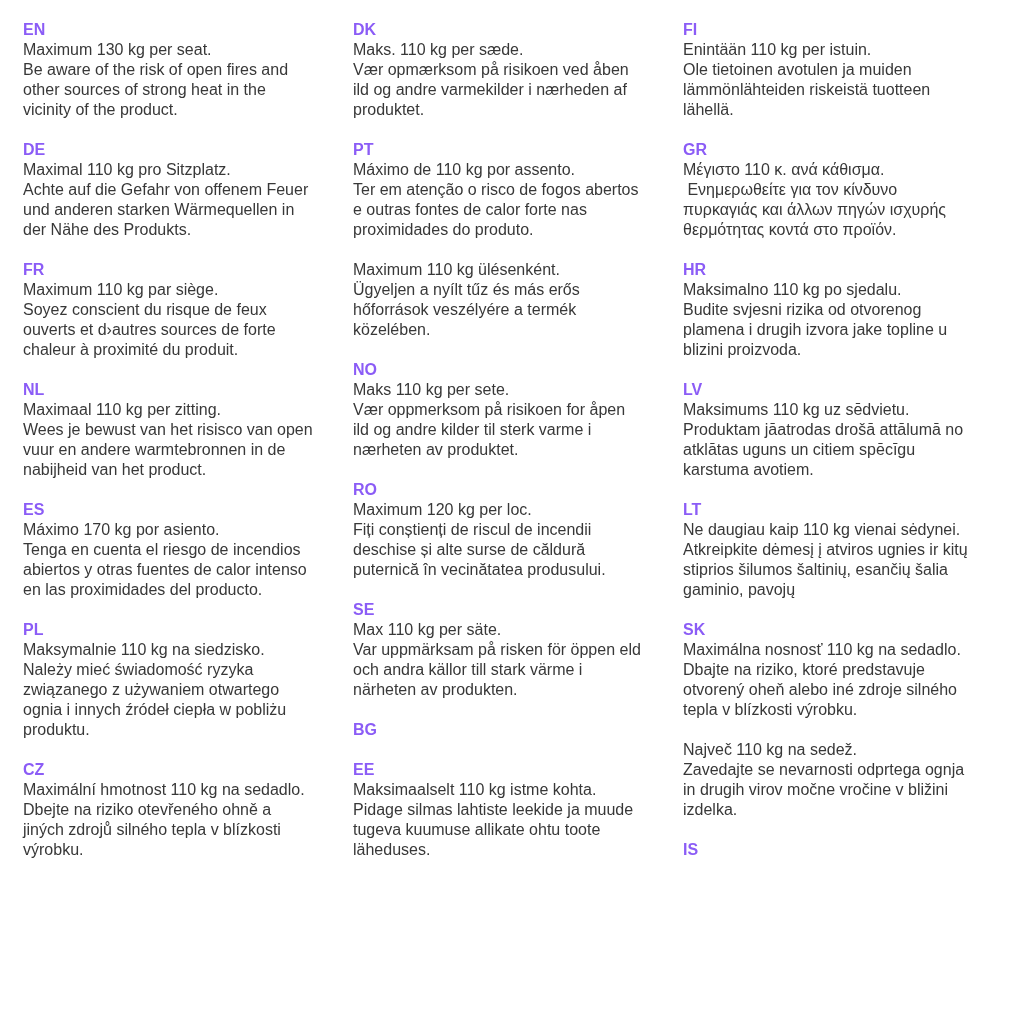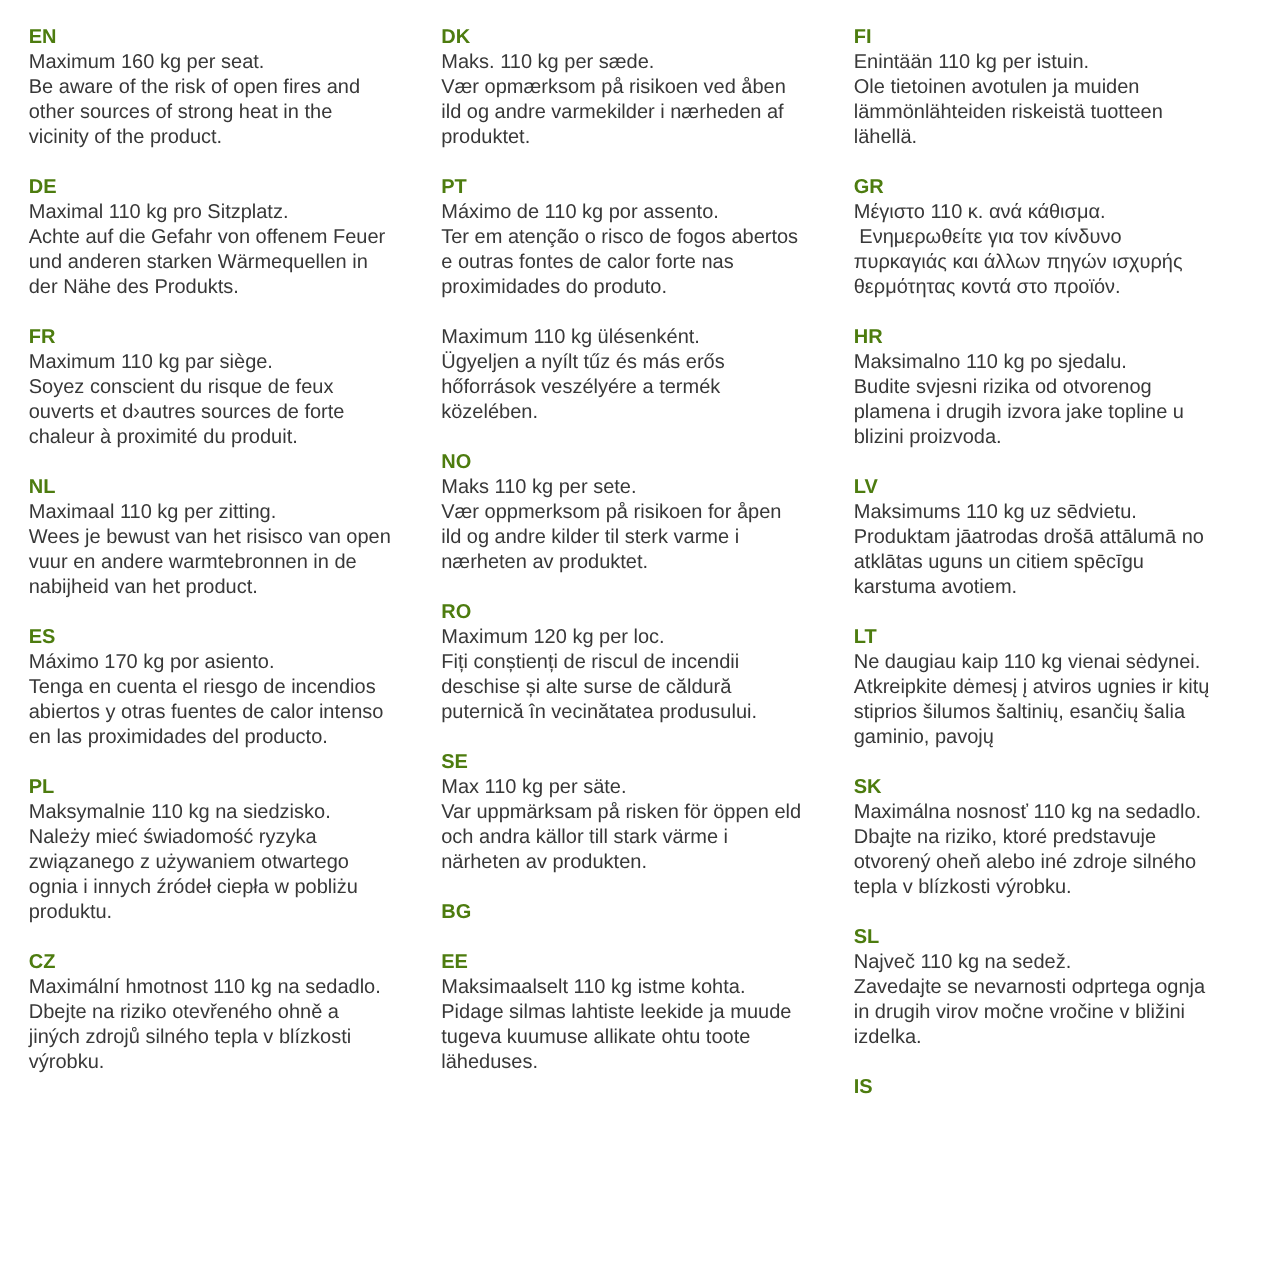--- a/index.html
+++ b/index.html
@@ -16,38 +16,38 @@
     align-content: start;
     font-family: "Liberation Sans", sans-serif;
     color: #383838;
   }
   .col { display: flex; flex-direction: column; }
   .block { margin-bottom: 20px; }
   .lang-code {
     font-size: 16px;
     font-weight: 700;
     line-height: 20px;
-    color: #4d7c0f;
+    color: #8b5cf6;
   }
   .lang-text {
     font-size: 16px;
     font-weight: 400;
     line-height: 20px;
     white-space: pre;
   }
 </style>
 </head>
 <body>
 
 <div class="page">
 
   <div class="col">
     <section class="block">
       <h2 class="lang-code">EN</h2>
-      <p class="lang-text">Maximum 160 kg per seat.
+      <p class="lang-text">Maximum 130 kg per seat.
 Be aware of the risk of open fires and
 other sources of strong heat in the
 vicinity of the product.</p>
     </section>
     <section class="block">
       <h2 class="lang-code">DE</h2>
       <p class="lang-text">Maximal 110 kg pro Sitzplatz.
 Achte auf die Gefahr von offenem Feuer
 und anderen starken Wärmequellen in
 der Nähe des Produkts.</p>
@@ -181,21 +181,20 @@
 gaminio, pavojų</p>
     </section>
     <section class="block">
       <h2 class="lang-code">SK</h2>
       <p class="lang-text">Maximálna nosnosť 110 kg na sedadlo.
 Dbajte na riziko, ktoré predstavuje
 otvorený oheň alebo iné zdroje silného
 tepla v blízkosti výrobku.</p>
     </section>
     <section class="block">
-      <h2 class="lang-code">SL</h2>
       <p class="lang-text">Največ 110 kg na sedež.
 Zavedajte se nevarnosti odprtega ognja
 in drugih virov močne vročine v bližini
 izdelka.</p>
     </section>
     <section class="block">
       <h2 class="lang-code">IS</h2>
     </section>
   </div>
 

